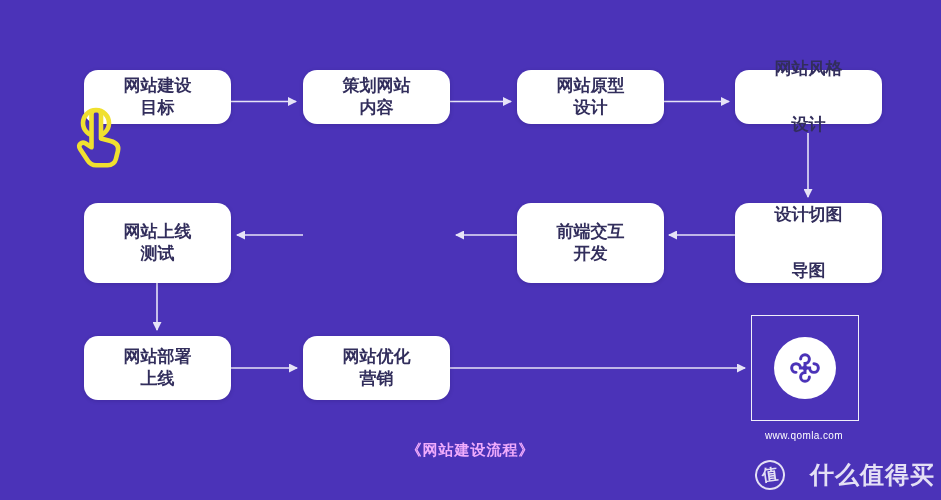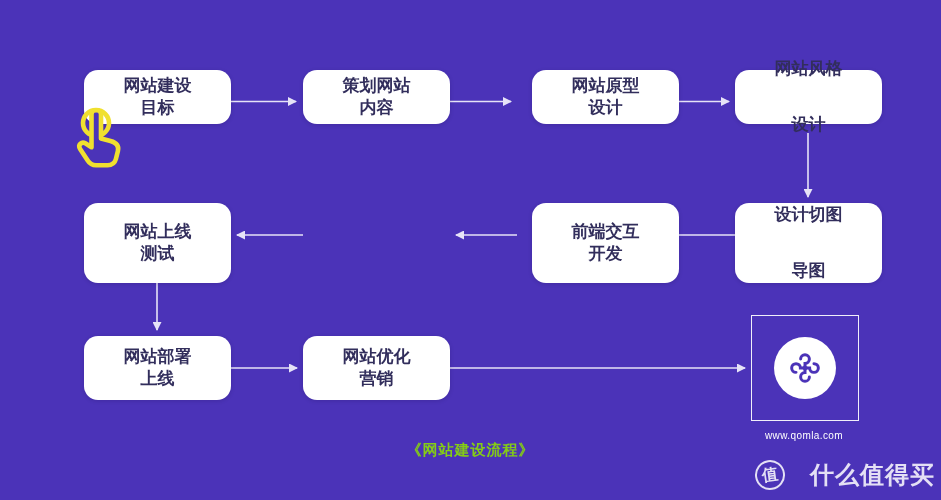--- a/index.html
+++ b/index.html
@@ -10,40 +10,40 @@
   }
   .stage{position:absolute;inset:0;}
   .connectors{position:absolute;left:0;top:0;width:941px;height:500px;pointer-events:none;}
   .node{
     position:absolute;width:147px;height:54px;background:#ffffff;border-radius:14px;
     display:flex;flex-direction:column;justify-content:center;align-items:center;
     color:#322E5C;font-size:17px;font-weight:700;line-height:1.32;text-align:center;
     box-shadow:0 1px 4px rgba(20,10,60,0.18);
   }
   
-  .c1{left:84px;}.c2{left:303px;}.c3{left:532px;}.c4{left:735px;gap:33px;}
+  .c1{left:84px;}.c2{left:303px;}.c3{left:517px;}.c4{left:735px;gap:33px;}
   
   .r1{top:70px;}.r2{top:203px;height:80px;}.r3{top:336px;height:64px;}
   .logo-box{
     position:absolute;left:751px;top:315px;width:106px;height:104px;
     border:1.5px solid rgba(255,255,255,0.92);
     display:flex;align-items:center;justify-content:center;
   }
   .logo-circle{
     width:62px;height:62px;border-radius:50%;background:#ffffff;
     display:flex;align-items:center;justify-content:center;
   }
   .logo-circle svg{width:46px;height:46px;display:block;}
   .logo-url{
     position:absolute;left:736px;top:430px;width:136px;text-align:center;
     color:#ffffff;font-size:10px;letter-spacing:0.4px;
   }
   .caption{
     position:absolute;left:0;top:441px;width:941px;text-align:center;
-    color:#84cc16;font-size:15px;font-weight:600;letter-spacing:1px;
+    color:#f0abfc;font-size:15px;font-weight:600;letter-spacing:1px;
   }
   .hand-icon{position:absolute;left:62px;top:105px;width:78px;height:68px;}
   .watermark{
     position:absolute;right:6px;top:458px;height:34px;
     display:flex;align-items:center;gap:7px;color:rgba(255,255,255,0.85);
   }
   .wm-badge{
     width:26px;height:26px;border-radius:50%;border:2px solid rgba(255,255,255,0.85);
     display:flex;align-items:center;justify-content:center;
     font-size:16px;font-weight:700;transform:rotate(-8deg);

